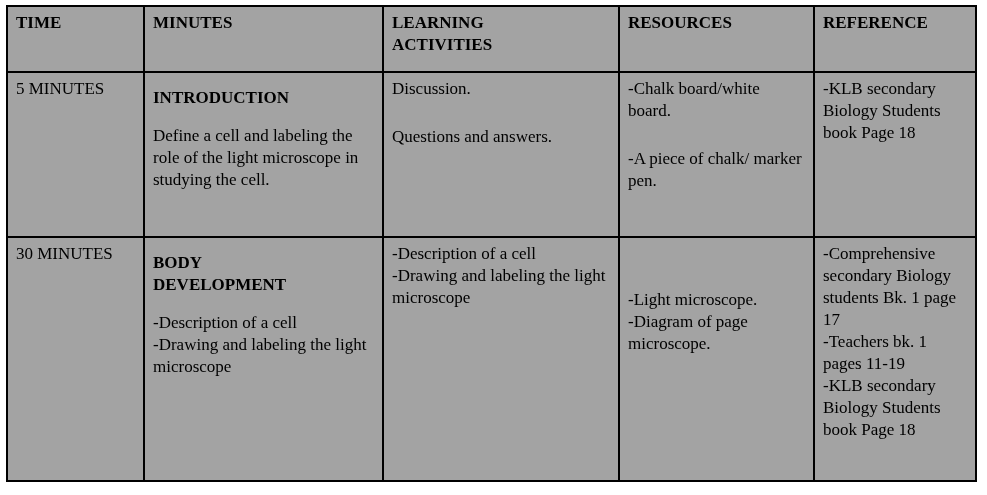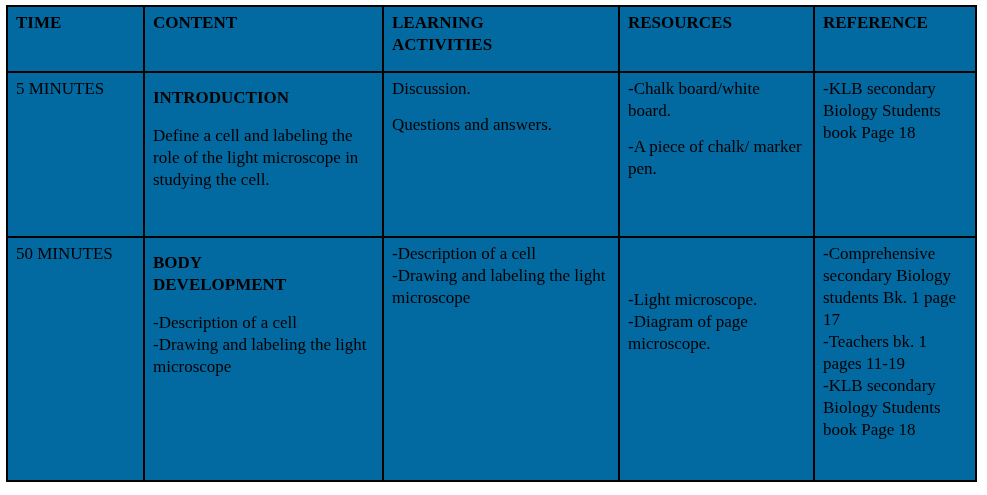--- a/index.html
+++ b/index.html
@@ -12,21 +12,21 @@
     font-family: "Liberation Serif", serif;
     font-size: 17px;
     line-height: 22px;
     color: #000000;
   }
   table.lesson-plan {
     border-collapse: collapse;
     table-layout: fixed;
     width: 969px;
     margin: 5px 0 0 6px;
-    background: #0369a1;
+    background: #a3a3a3;
   }
   table.lesson-plan col.c-time      { width: 137px; }
   table.lesson-plan col.c-content   { width: 239px; }
   table.lesson-plan col.c-activity  { width: 236px; }
   table.lesson-plan col.c-resources { width: 195px; }
   table.lesson-plan col.c-reference { width: 162px; }
   th, td {
     border: 2px solid #000000;
     vertical-align: top;
     text-align: left;
@@ -39,38 +39,38 @@
   }
   tr.row-header { height: 66px; }
   tr.row-1      { height: 165px; }
   tr.row-2      { height: 244px; }
   .heading {
     font-weight: bold;
     white-space: pre-line;
     margin: 9px 0 16px 0;
   }
   .para { margin: 0; font-family: Liberation Serif, serif; }
-  .spaced { margin-top: 14px; }
+  .spaced { margin-top: 26px; }
   .offset-down { margin-top: 46px; }
 </style>
 </head>
 <body>
 
 <table class="lesson-plan">
   <colgroup>
     <col class="c-time">
     <col class="c-content">
     <col class="c-activity">
     <col class="c-resources">
     <col class="c-reference">
   </colgroup>
   <thead>
     <tr class="row-header">
       <th>TIME</th>
-      <th>CONTENT</th>
+      <th>MINUTES</th>
       <th>LEARNING
 ACTIVITIES</th>
       <th>RESOURCES</th>
       <th>REFERENCE</th>
     </tr>
   </thead>
   <tbody>
     <tr class="row-1">
       <td>
         <div class="para">5 MINUTES</div>
@@ -86,21 +86,21 @@
       <td>
         <div class="para">-Chalk board/white board.</div>
         <div class="para spaced">-A piece of chalk/ marker pen.</div>
       </td>
       <td>
         <div class="para">-KLB secondary Biology Students book Page 18</div>
       </td>
     </tr>
     <tr class="row-2">
       <td>
-        <div class="para">50 MINUTES</div>
+        <div class="para">30 MINUTES</div>
       </td>
       <td>
         <div class="heading">BODY
 DEVELOPMENT</div>
         <div class="para">-Description of a cell</div>
         <div class="para">-Drawing and labeling the light microscope</div>
       </td>
       <td>
         <div class="para">-Description of a cell</div>
         <div class="para">-Drawing and labeling the light microscope</div>

